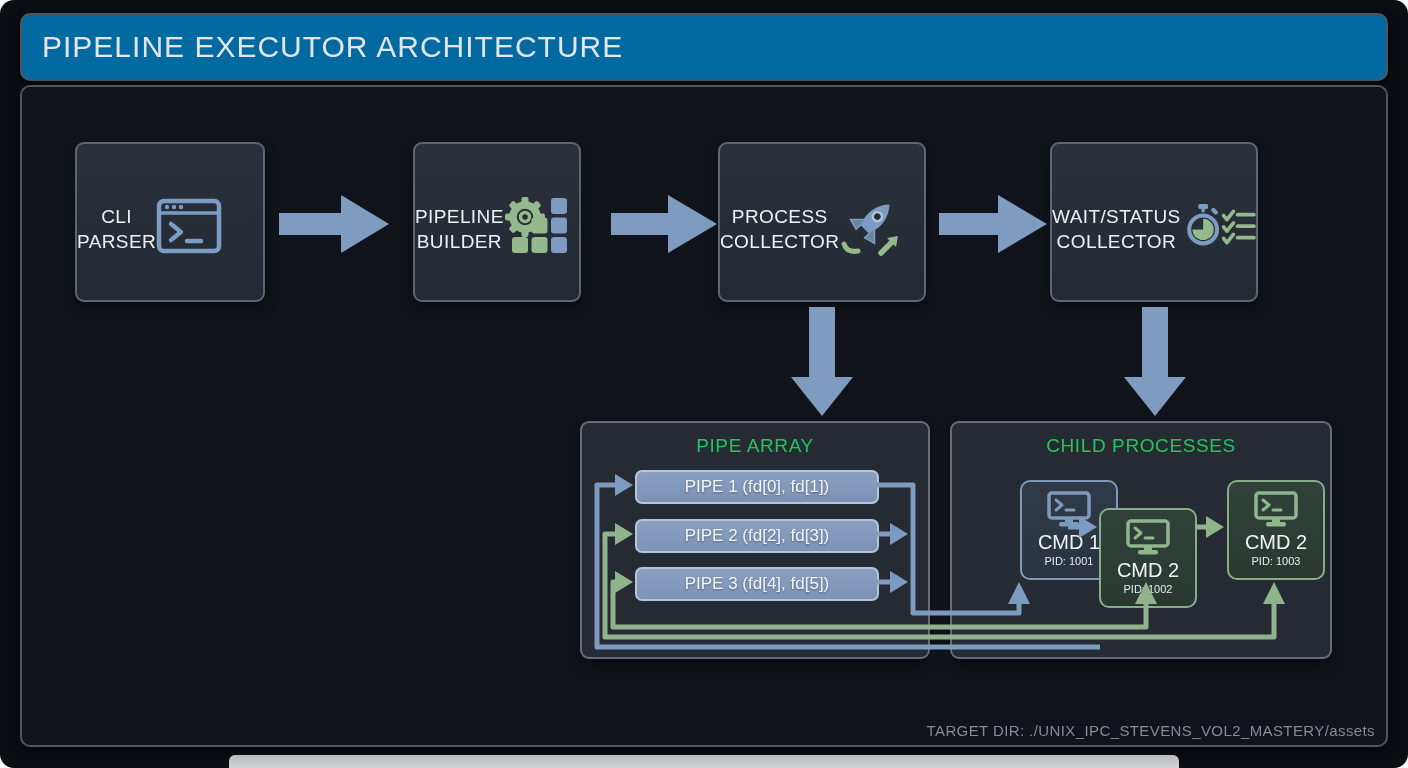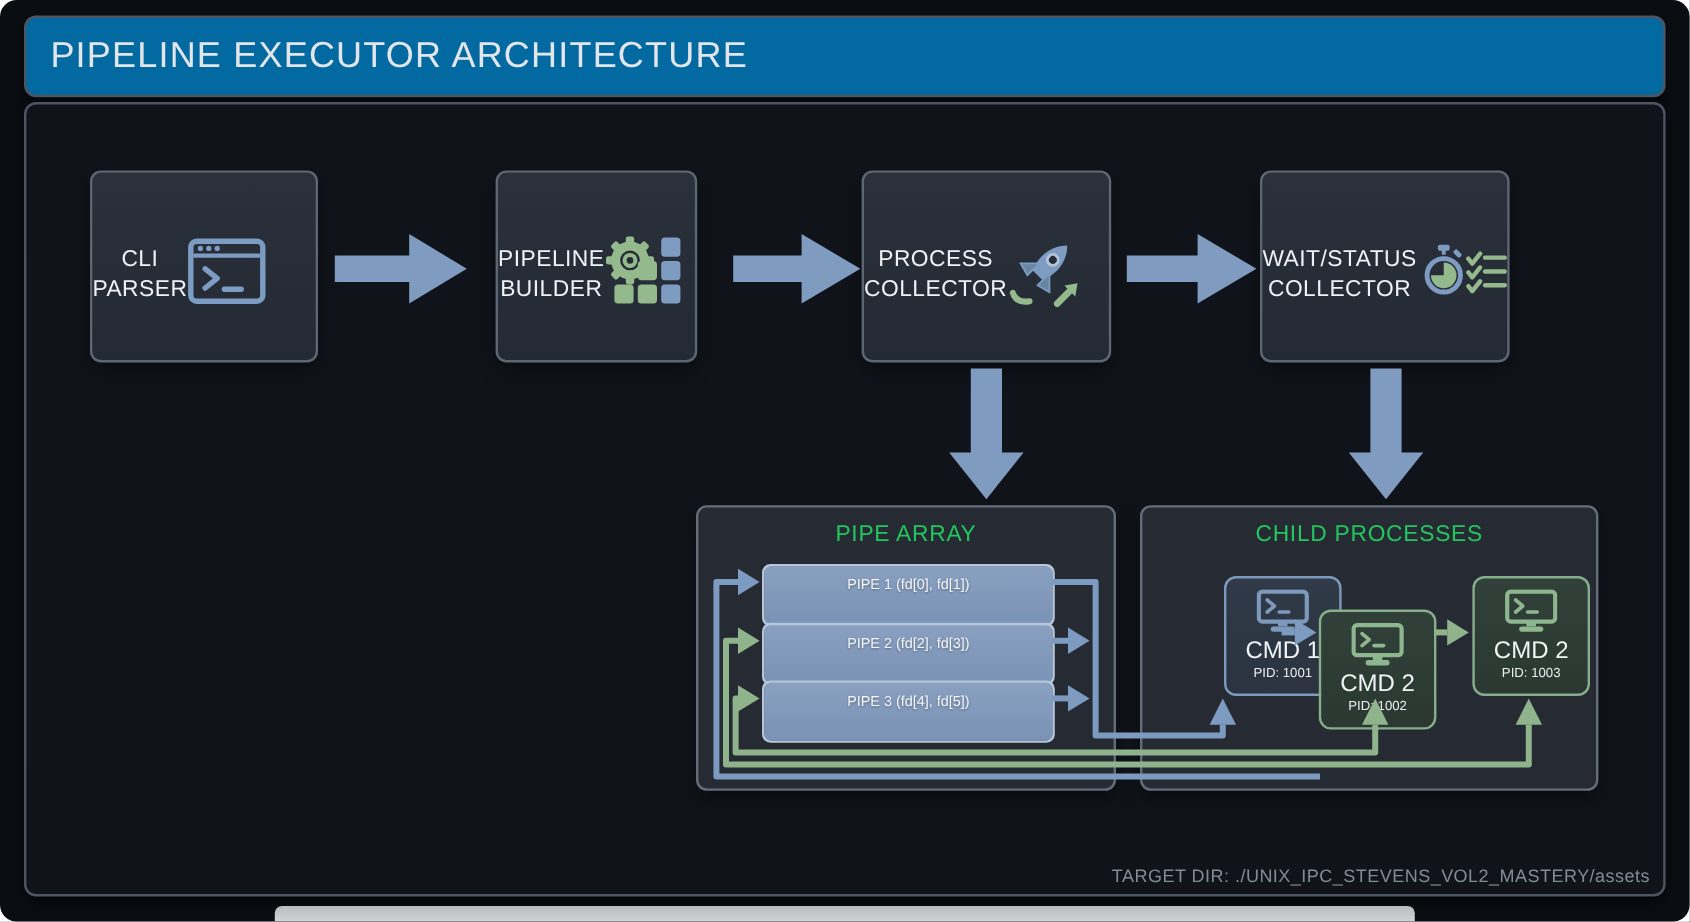--- a/index.html
+++ b/index.html
@@ -25,23 +25,23 @@
   .s1{left:75px;width:190px;}
   .s2{left:413px;width:168px;}
   .s3{left:718px;width:208px;}
   .s4{left:1050px;width:208px;}
   
   .panel{position:absolute;top:421px;height:238px;background:#262b33;border:2px solid #646d7a;
     border-radius:9px;box-shadow:0 6px 14px rgba(0,0,0,.45);box-sizing:border-box;}
   .panel .ptitle{margin-top:12px;text-align:center;font-size:19px;color:#22c55e;letter-spacing:.6px;}
   .pipe-array{left:580px;width:350px;}
   .child-proc{left:950px;width:382px;}
-  .pipe{position:absolute;left:53px;width:244px;height:52px;box-sizing:border-box;
+  .pipe{position:absolute;left:53px;width:244px;height:34px;box-sizing:border-box;
     background:linear-gradient(180deg,#8aa0c1,#7a92b5);border:2px solid #b5c5da;border-radius:7px;
-    text-align:center;line-height:30px;font-size:12px;color:#f4f7fb;text-shadow:0 1px 2px rgba(0,0,0,.35);}
+    text-align:center;line-height:30px;font-size:17px;color:#f4f7fb;text-shadow:0 1px 2px rgba(0,0,0,.35);}
   .p1{top:47px;} .p2{top:96px;} .p3{top:144px;}
   .cmd{position:absolute;top:57px;width:98px;height:100px;border-radius:10px;box-sizing:border-box;
     display:flex;flex-direction:column;align-items:center;}
   .cmd-blue{background:linear-gradient(180deg,#303a48,#2a333f);border:2.5px solid #7d99bb;color:#7d99bb;margin-left:48px;}
   .cmd-green{background:linear-gradient(180deg,#31413a,#2a3831);border:2.5px solid #87ae8b;color:#8fb78f;}
   .c1{left:20px;} .c2{left:147px;margin-top:28px;} .c3{left:275px;}
   .cmd .clbl{margin-top:2px;font-size:20px;color:#f0f3f6;}
   .cmd .cpid{margin-top:1px;font-size:11px;color:#e8ecef;text-align:center;}
   .cmd .cic{margin-top:9px;}
   

